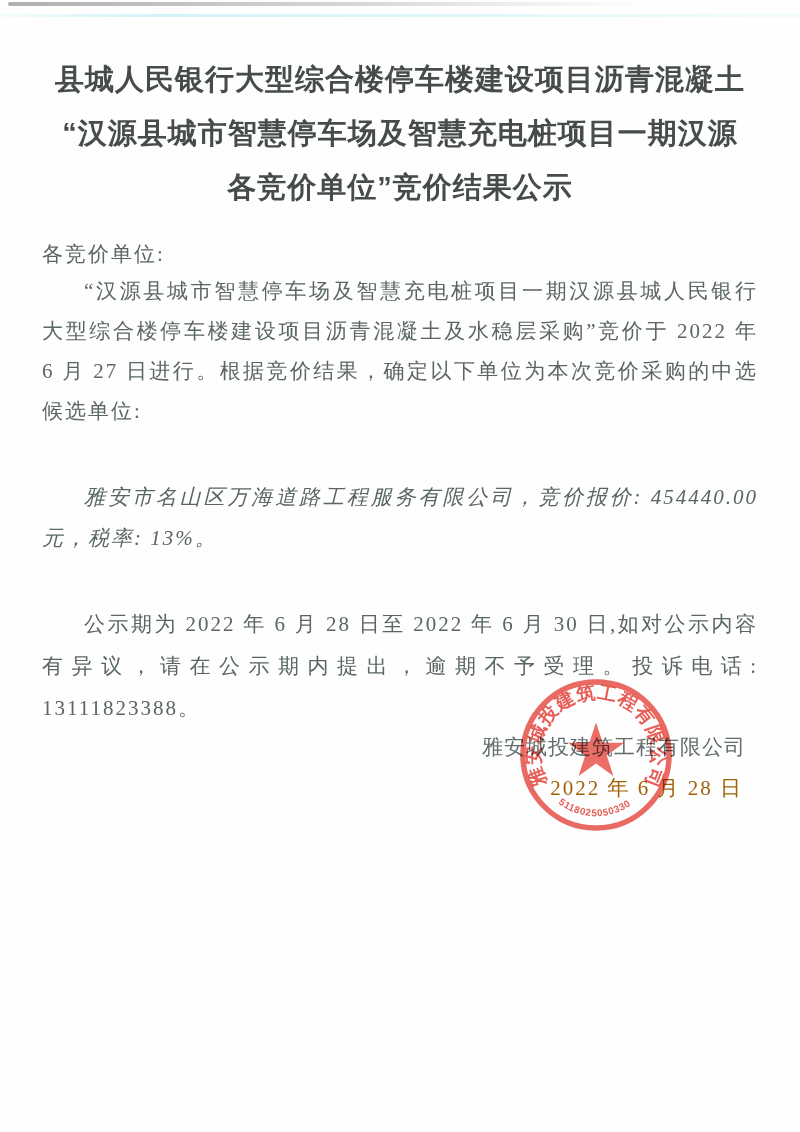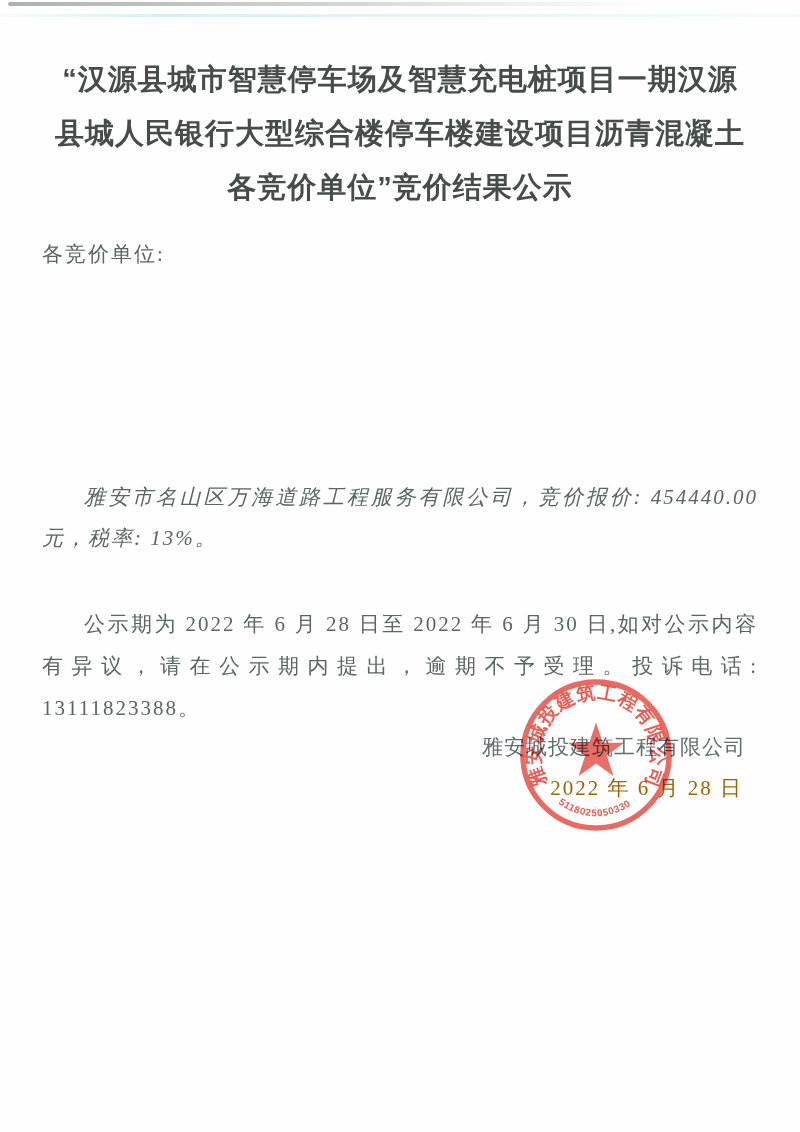--- a/index.html
+++ b/index.html
@@ -95,27 +95,28 @@
 </style>
 </head>
 <body>
 
 <div class="page">
 
   <div class="scan-line-dark"></div>
   <div class="scan-line-cyan"></div>
 
   <div class="title">
+    <div class="title-line">县城人民银行大型综合楼停车楼建设项目沥青混凝土</div>
     <div class="title-line">“汉源县城市智慧停车场及智慧充电桩项目一期汉源</div>
-    <div class="title-line">县城人民银行大型综合楼停车楼建设项目沥青混凝土</div>
     <div class="title-line">各竞价单位”竞价结果公示</div>
   </div>
 
   <div class="bodytext greeting">各竞价单位:</div>
 
+  <p class="bodytext para-intro indent">“汉源县城市智慧停车场及智慧充电桩项目一期汉源县城人民银行大型综合楼停车楼建设项目沥青混凝土及水稳层采购”竞价于 2022 年 6 月 27 日进行。根据竞价结果，确定以下单位为本次竞价采购的中选候选单位:</p>
 
 
   <p class="bodytext winner-detail indent">雅安市名山区万海道路工程服务有限公司，竞价报价: 454440.00 元，税率: 13%。</p>
 
   <p class="bodytext para-notice indent">公示期为 2022 年 6 月 28 日至 2022 年 6 月 30 日,如对公示内容有异议，请在公示期内提出，逾期不予受理。投诉电话: 13111823388。</p>
 
   <div class="sig-company">雅安城投建筑工程有限公司</div>
   <div class="sig-date">2022 年 6 月  28 日</div>
 
   <svg class="stamp" viewBox="0 0 160 160" xmlns="http://www.w3.org/2000/svg">

